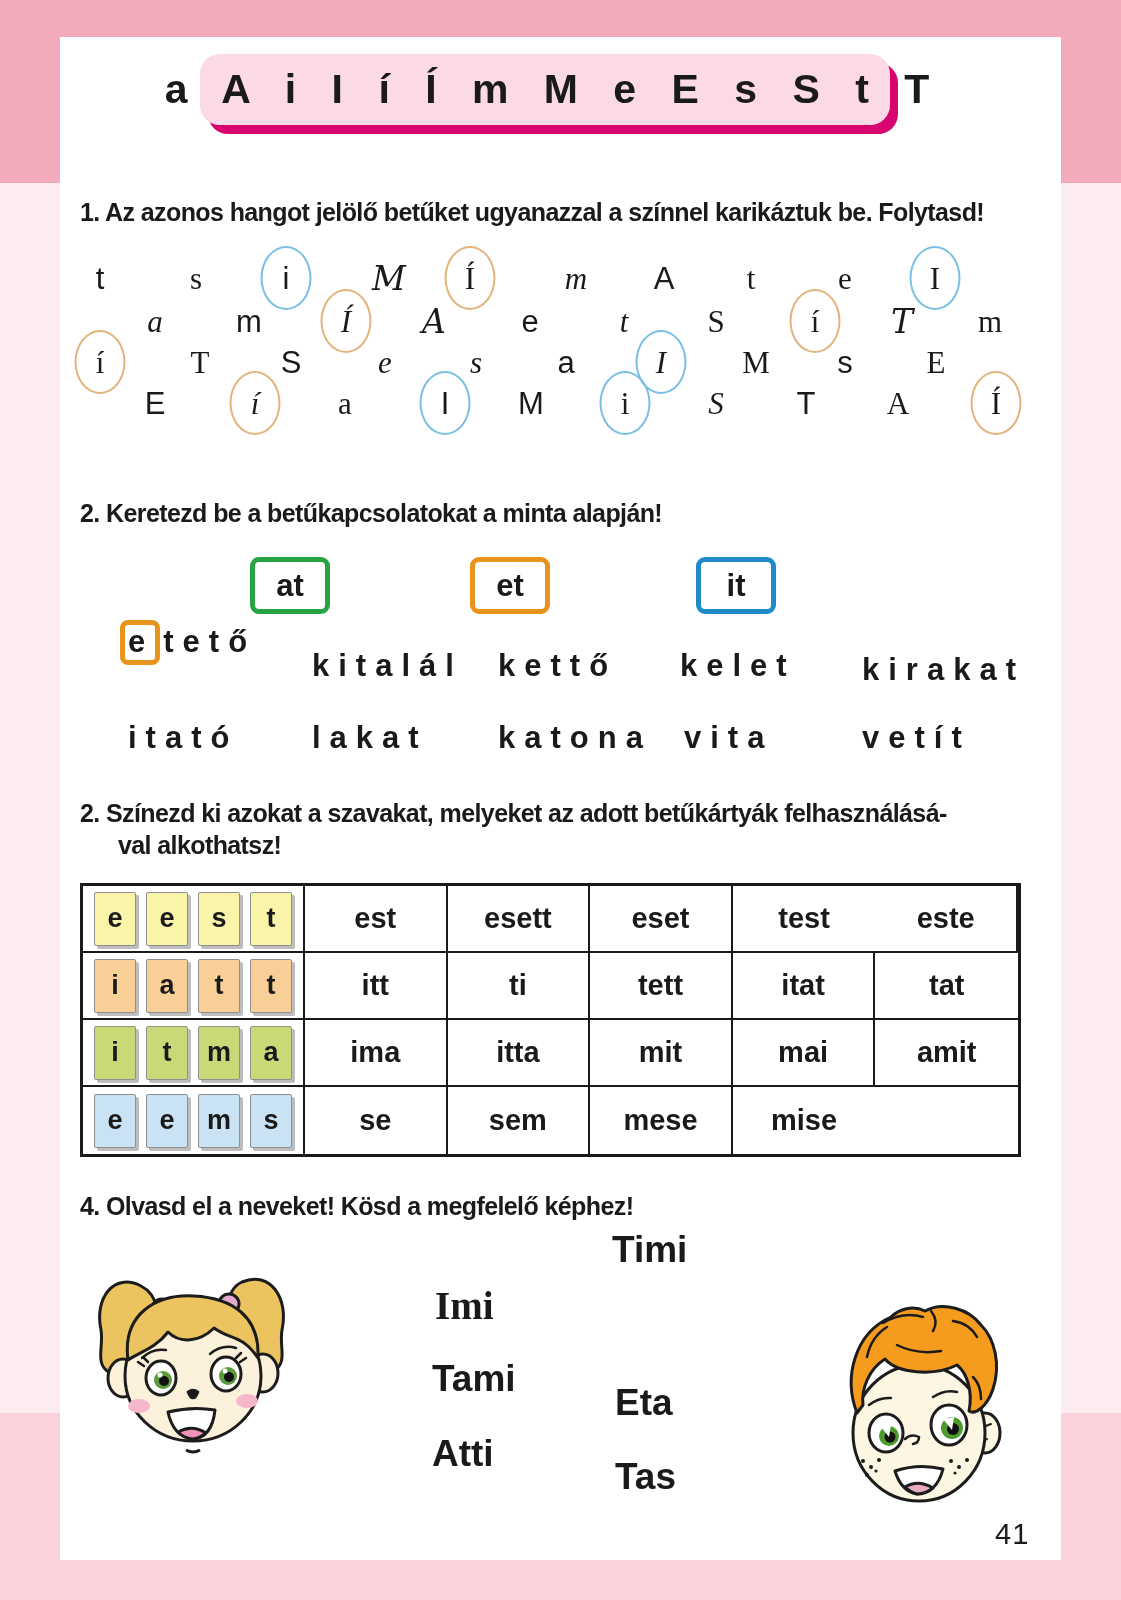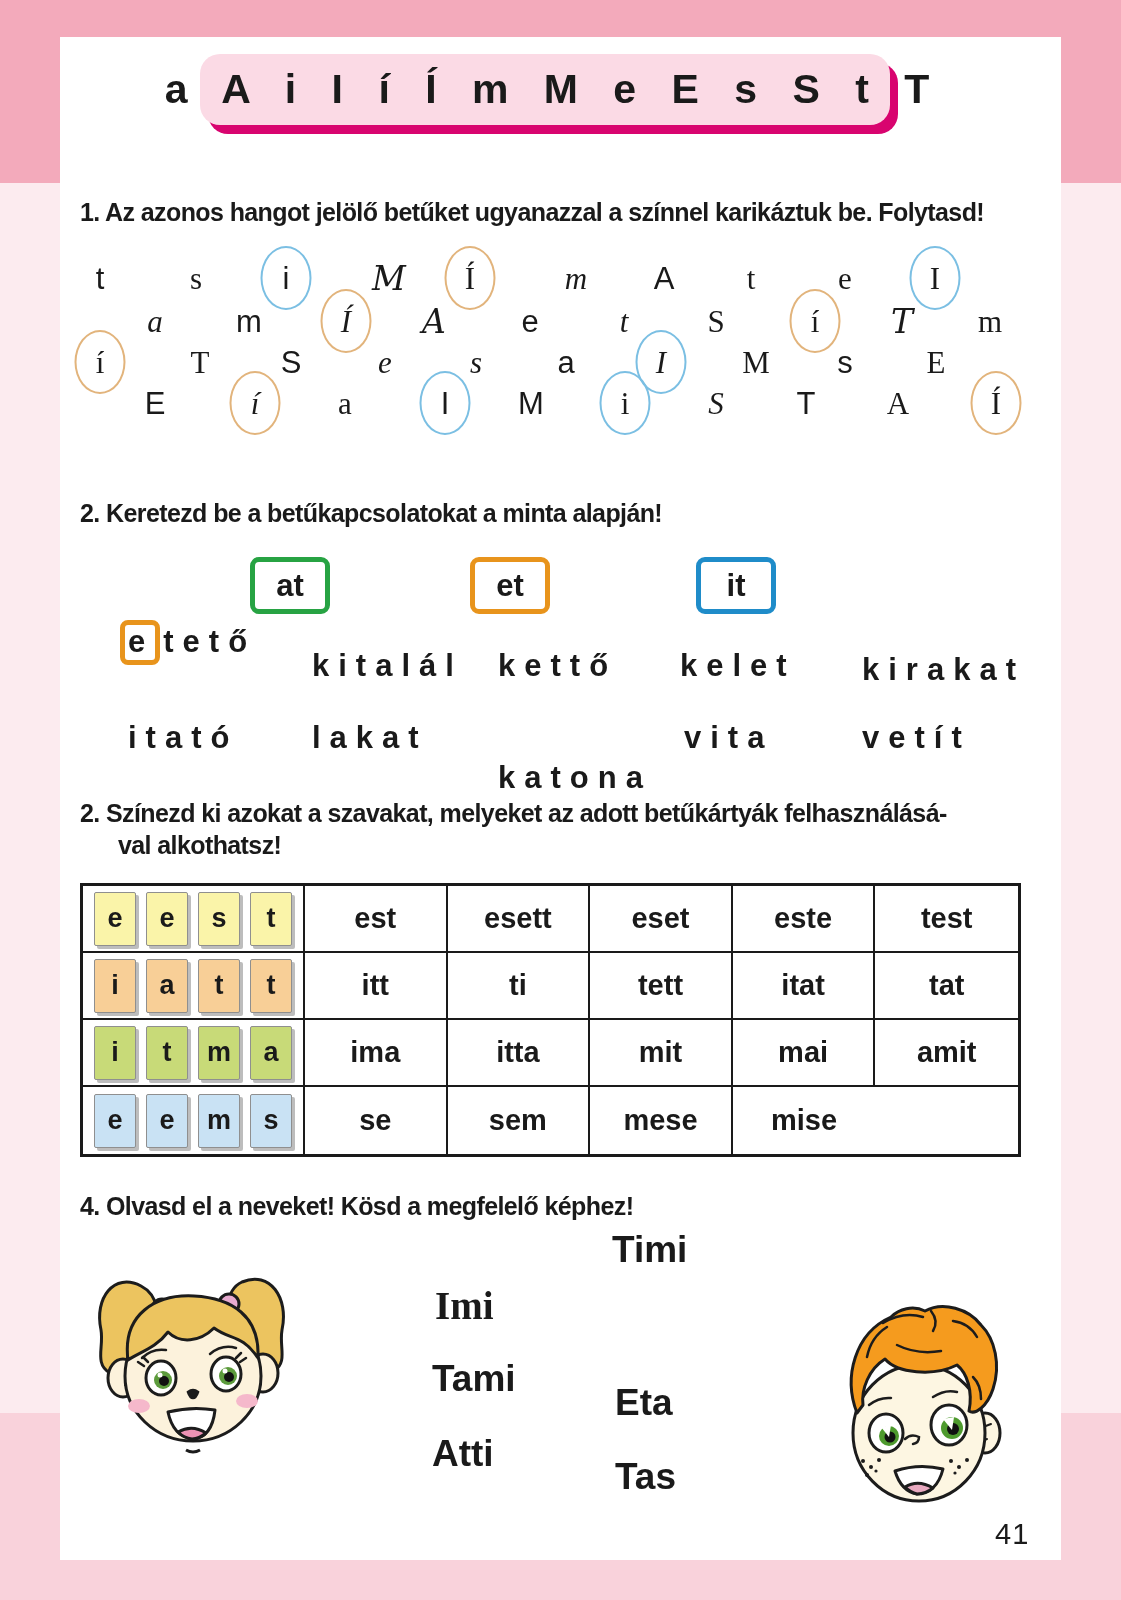--- a/index.html
+++ b/index.html
@@ -153,37 +153,37 @@
       <div class="sample-box" style="left: 250px; border-color: rgb(39, 163, 67);">at</div>
       <div class="sample-box" style="left: 470px; border-color: rgb(232, 148, 28);">et</div>
       <div class="sample-box" style="left: 696px; border-color: rgb(31, 140, 201);">it</div>
       <div class="word" style="left: 124px; top: 624px;"><span class="wbox">e</span>tető</div>
       <div class="word" style="left: 312px; top: 648px;">kitalál</div>
       <div class="word" style="left: 498px; top: 648px;">kettő</div>
       <div class="word" style="left: 680px; top: 648px;">kelet</div>
       <div class="word" style="left: 862px; top: 624px; margin-top: 28px;">kirakat</div>
       <div class="word" style="left: 128px; top: 720px;">itató</div>
       <div class="word" style="left: 312px; top: 720px;">lakat</div>
-      <div class="word" style="left: 498px; top: 720px; margin-top: 40px;">katona</div>
+      <div class="word" style="left: 498px; top: 720px;">katona</div>
       <div class="word" style="left: 684px; top: 720px;">vita</div>
       <div class="word" style="left: 862px; top: 720px;">vetít</div>
     </div>
 
   <div id="ex3-table">
       <div class="t3cell t3cards">
         <span class="card" style="background: rgb(250, 244, 169);">e</span>
         <span class="card" style="background: rgb(250, 244, 169);">e</span>
         <span class="card" style="background: rgb(250, 244, 169);">s</span>
         <span class="card" style="background: rgb(250, 244, 169);">t</span>
       </div>
       <div class="t3cell">est</div>
       <div class="t3cell">esett</div>
       <div class="t3cell">eset</div>
+      <div class="t3cell last-col">test</div>
       <div class="t3cell">este</div>
-      <div class="t3cell last-col">test</div>
       <div class="t3cell t3cards">
         <span class="card" style="background: rgb(248, 207, 151);">i</span>
         <span class="card" style="background: rgb(248, 207, 151);">a</span>
         <span class="card" style="background: rgb(248, 207, 151);">t</span>
         <span class="card" style="background: rgb(248, 207, 151);">t</span>
       </div>
       <div class="t3cell">itt</div>
       <div class="t3cell">ti</div>
       <div class="t3cell">tett</div>
       <div class="t3cell">itat</div>

